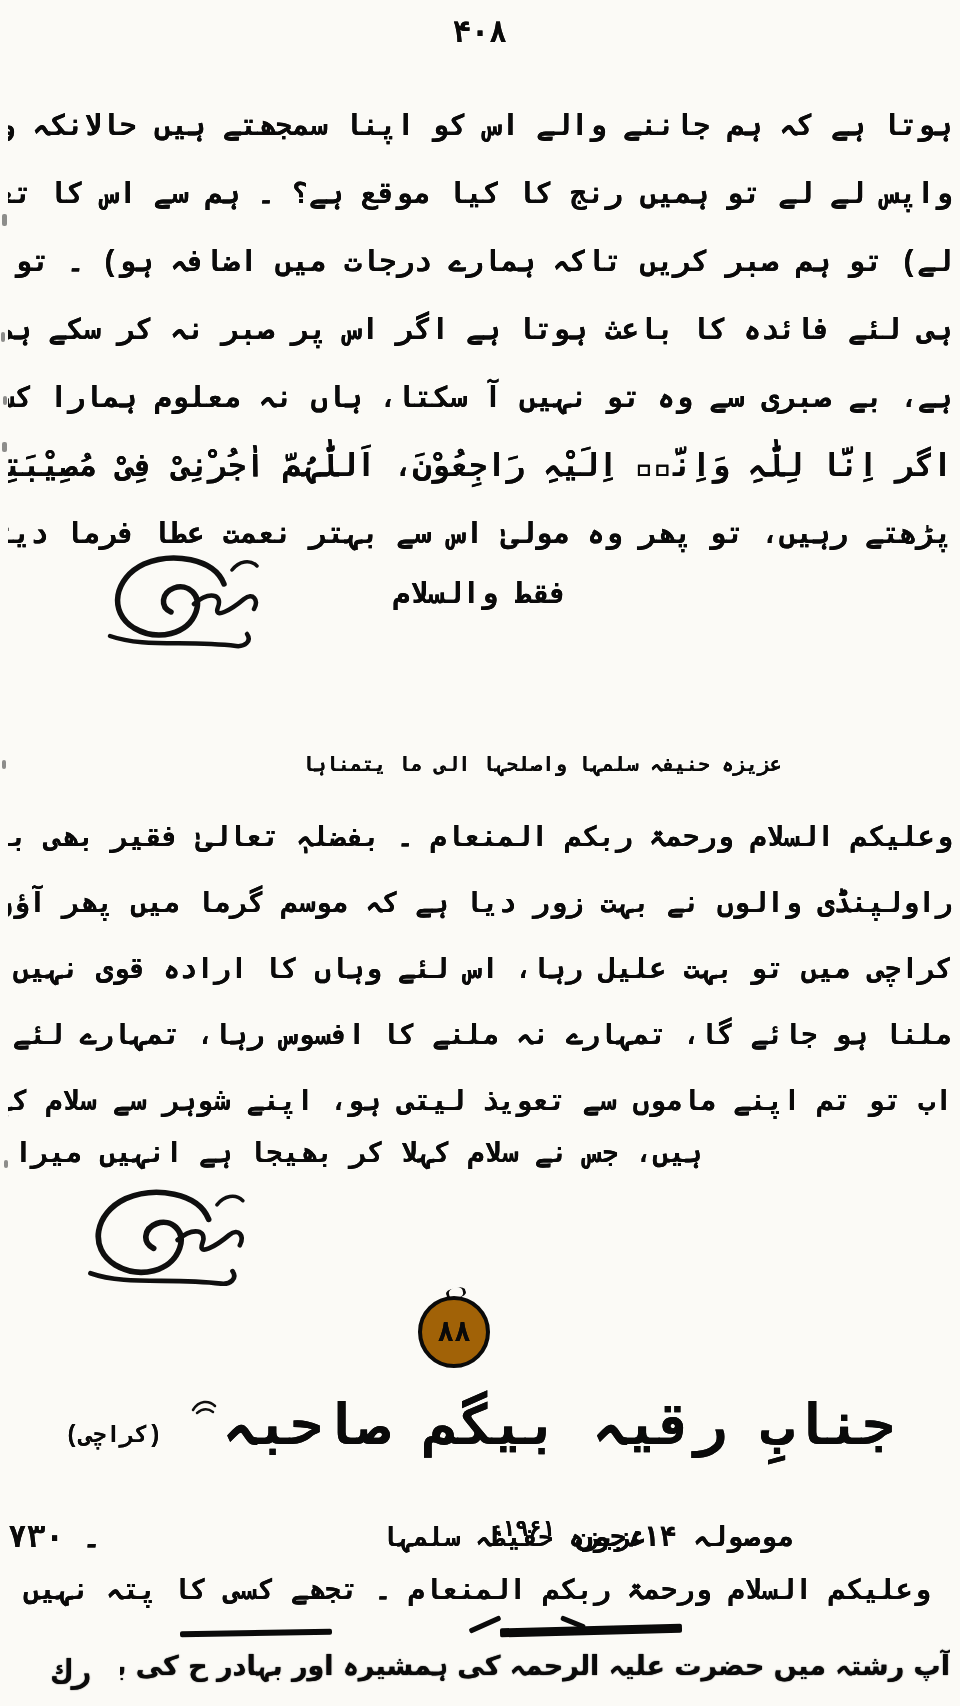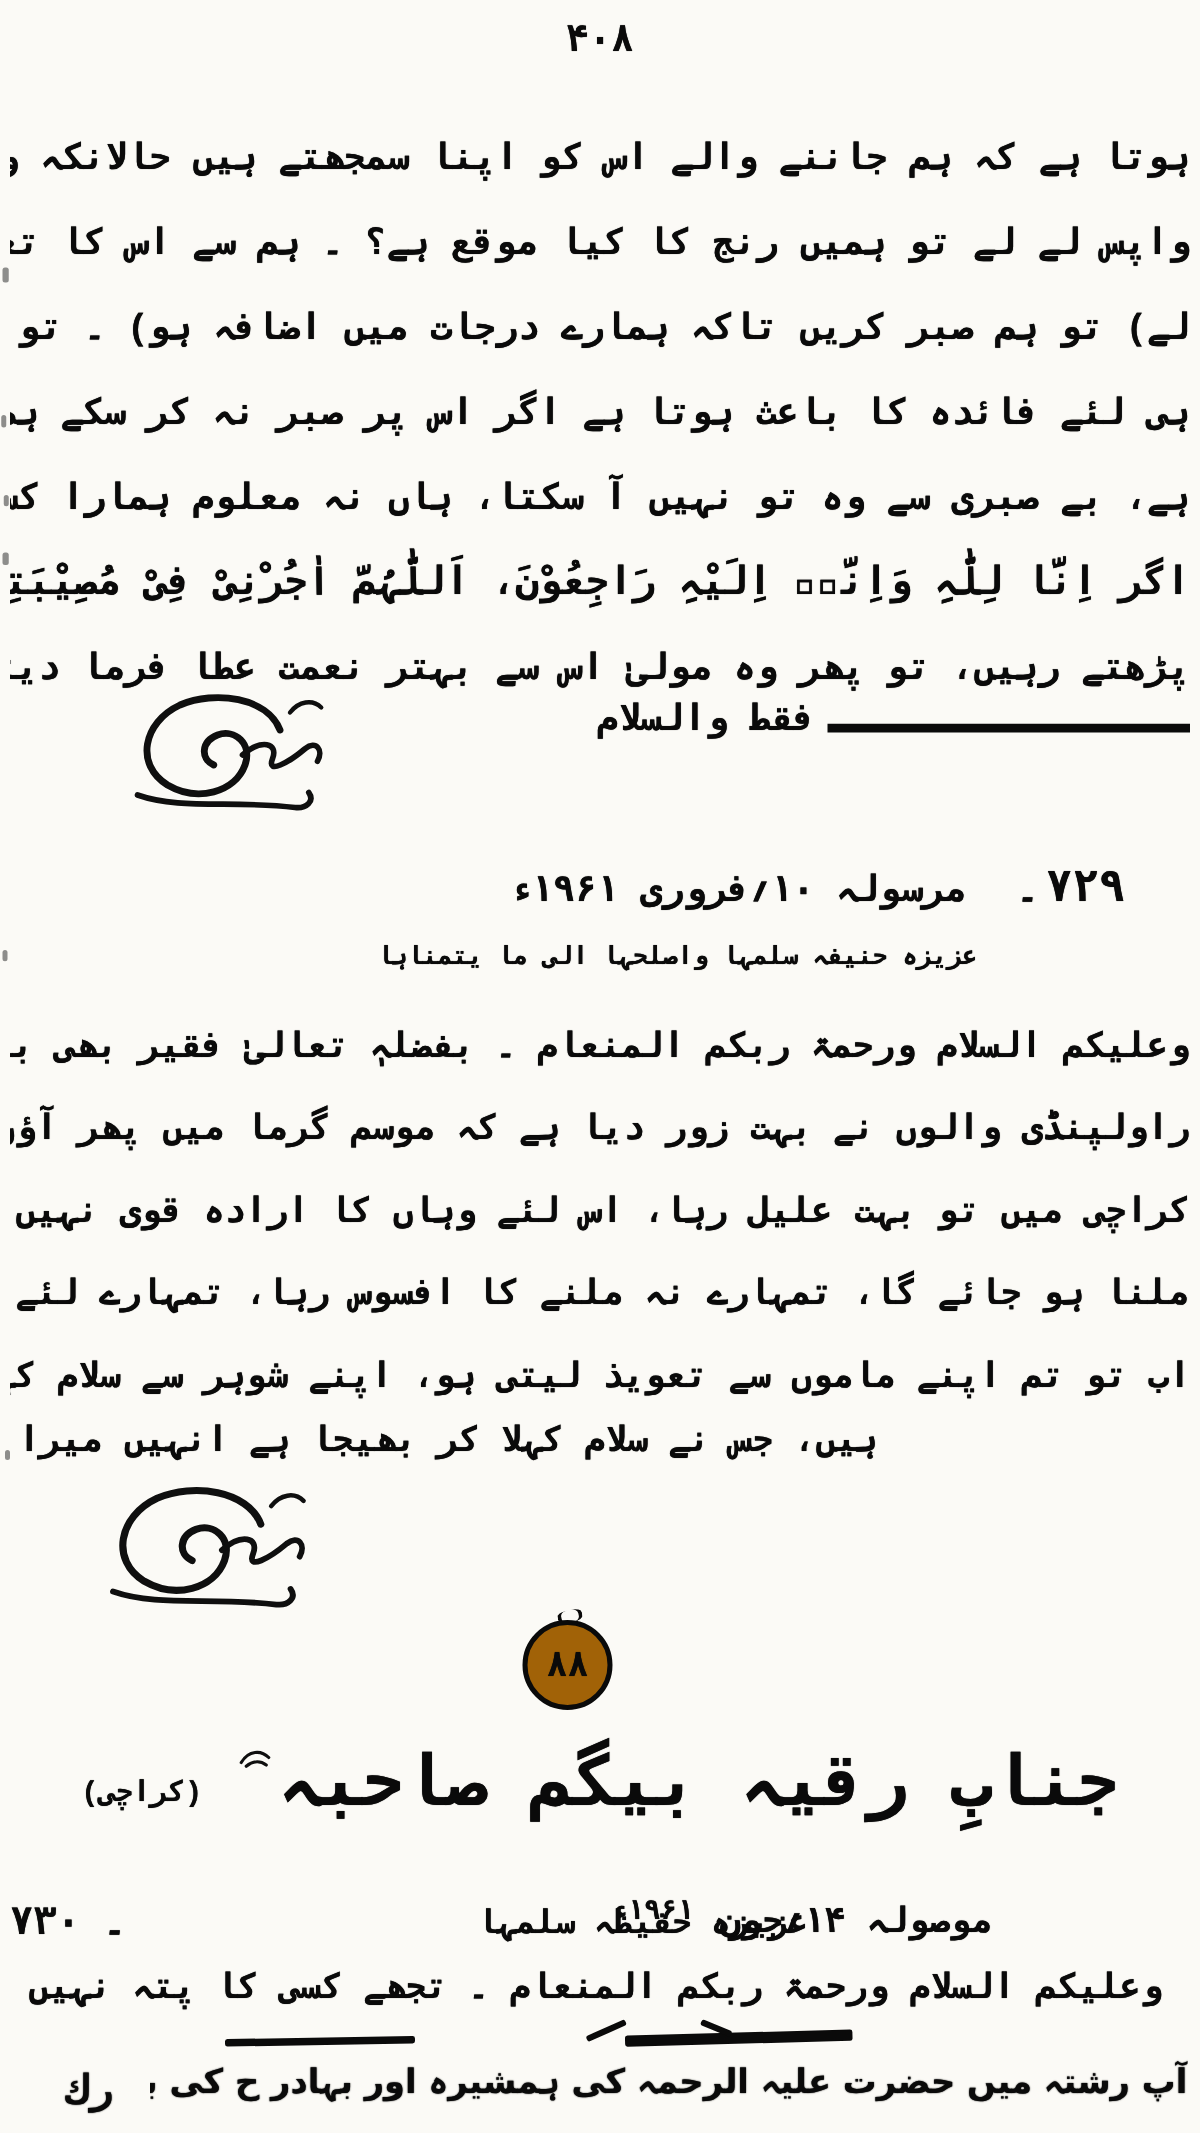--- a/index.html
+++ b/index.html
@@ -20,21 +20,21 @@
   }
   
   .para728{position:absolute;top:94px;right:8px;left:8px;}
   .para728 .line{
     height:68px;line-height:68px;font-size:29px;
     text-align:justify;text-align-last:justify;white-space:nowrap;overflow:hidden;
   }
   .para728 .line.arabic{font-size:31px;}
   .closing-row{
     position:absolute;top:552px;right:8px;left:8px;height:46px;
-    display:flex;flex-direction:row;justify-content:flex-start;align-items:center;gap:10px;
+    display:flex;flex-direction:column;justify-content:flex-start;align-items:center;gap:10px;
   }
   .closing-rule{width:290px;height:7px;background:#0a0a0a;margin-top:14px;}
   .closing-text{font-size:29px;}
   
   .sig{position:absolute;}
   .sig1{top:548px;left:82px;}
   .sig2{top:1182px;left:58px;}
   
   .serial-row-729{
     position:absolute;top:690px;right:60px;text-align:right;white-space:nowrap;
@@ -133,23 +133,20 @@
     <div class="closing-text txt">فقط والسلام</div>
   </div>
 
   <svg class="sig sig1 flourish" width="196" height="108" viewBox="0 0 196 108">
     <path d="M142 36 C132 10 90 4 62 16 C32 30 26 64 52 80 C76 94 106 86 114 64 C120 47 106 35 92 40 C79 45 78 59 89 64" stroke-width="5.5"></path>
     <path d="M112 56 C127 43 141 46 136 59 C131 72 149 62 162 51 C171 44 177 52 172 61" stroke-width="4.5"></path>
     <path d="M28 88 C62 100 104 92 154 98 C163 99 170 93 165 86" stroke-width="4.5"></path>
     <path d="M150 22 C157 13 168 11 175 18" stroke-width="3.5"></path>
   </svg>
 
-  <div class="serial-row-729 txt">
-    <span class="serial-num">۷۲۹</span><span class="serial-dash">۔</span><span class="serial-gap"></span><span class="serial-date">مرسولہ ۱۰؍فروری ۱۹۶۱ء</span>
-  </div>
 
   <div class="salutation-729 txt">عزیزہ حنیفہ سلمہا واصلحہا الی ما یتمناہا</div>
 
   <div class="para729">
     <div class="line txt">وعلیکم السلام ورحمۃ ربکم المنعام ۔ بفضلہٖ تعالیٰ فقیر بھی بعافیت ہے، لیکن بہت بہت کمزور ہو گیا ہے</div>
     <div class="line txt">راولپنڈی والوں نے بہت زور دیا ہے کہ موسم گرما میں پھر آؤں لیکن ضعف اجازت نہیں دیتا اور</div>
     <div class="line txt">کراچی میں تو بہت علیل رہا، اس لئے وہاں کا ارادہ قوی نہیں سکتا، بہرحال اگر گیا تو تم سے کسی نہ کسی طرح</div>
     <div class="line txt">ملنا ہو جائے گا، تمہارے نہ ملنے کا افسوس رہا، تمہارے لئے اگر وہاں آنا ہو تو کچھ تدبیر کی جائے گی</div>
     <div class="line txt">اب تو تم اپنے ماموں سے تعویذ لیتی ہو، اپنے شوہر سے سلام کہہ دیں، یہاں سب تمہیں سلام کہتے</div>
   </div>

